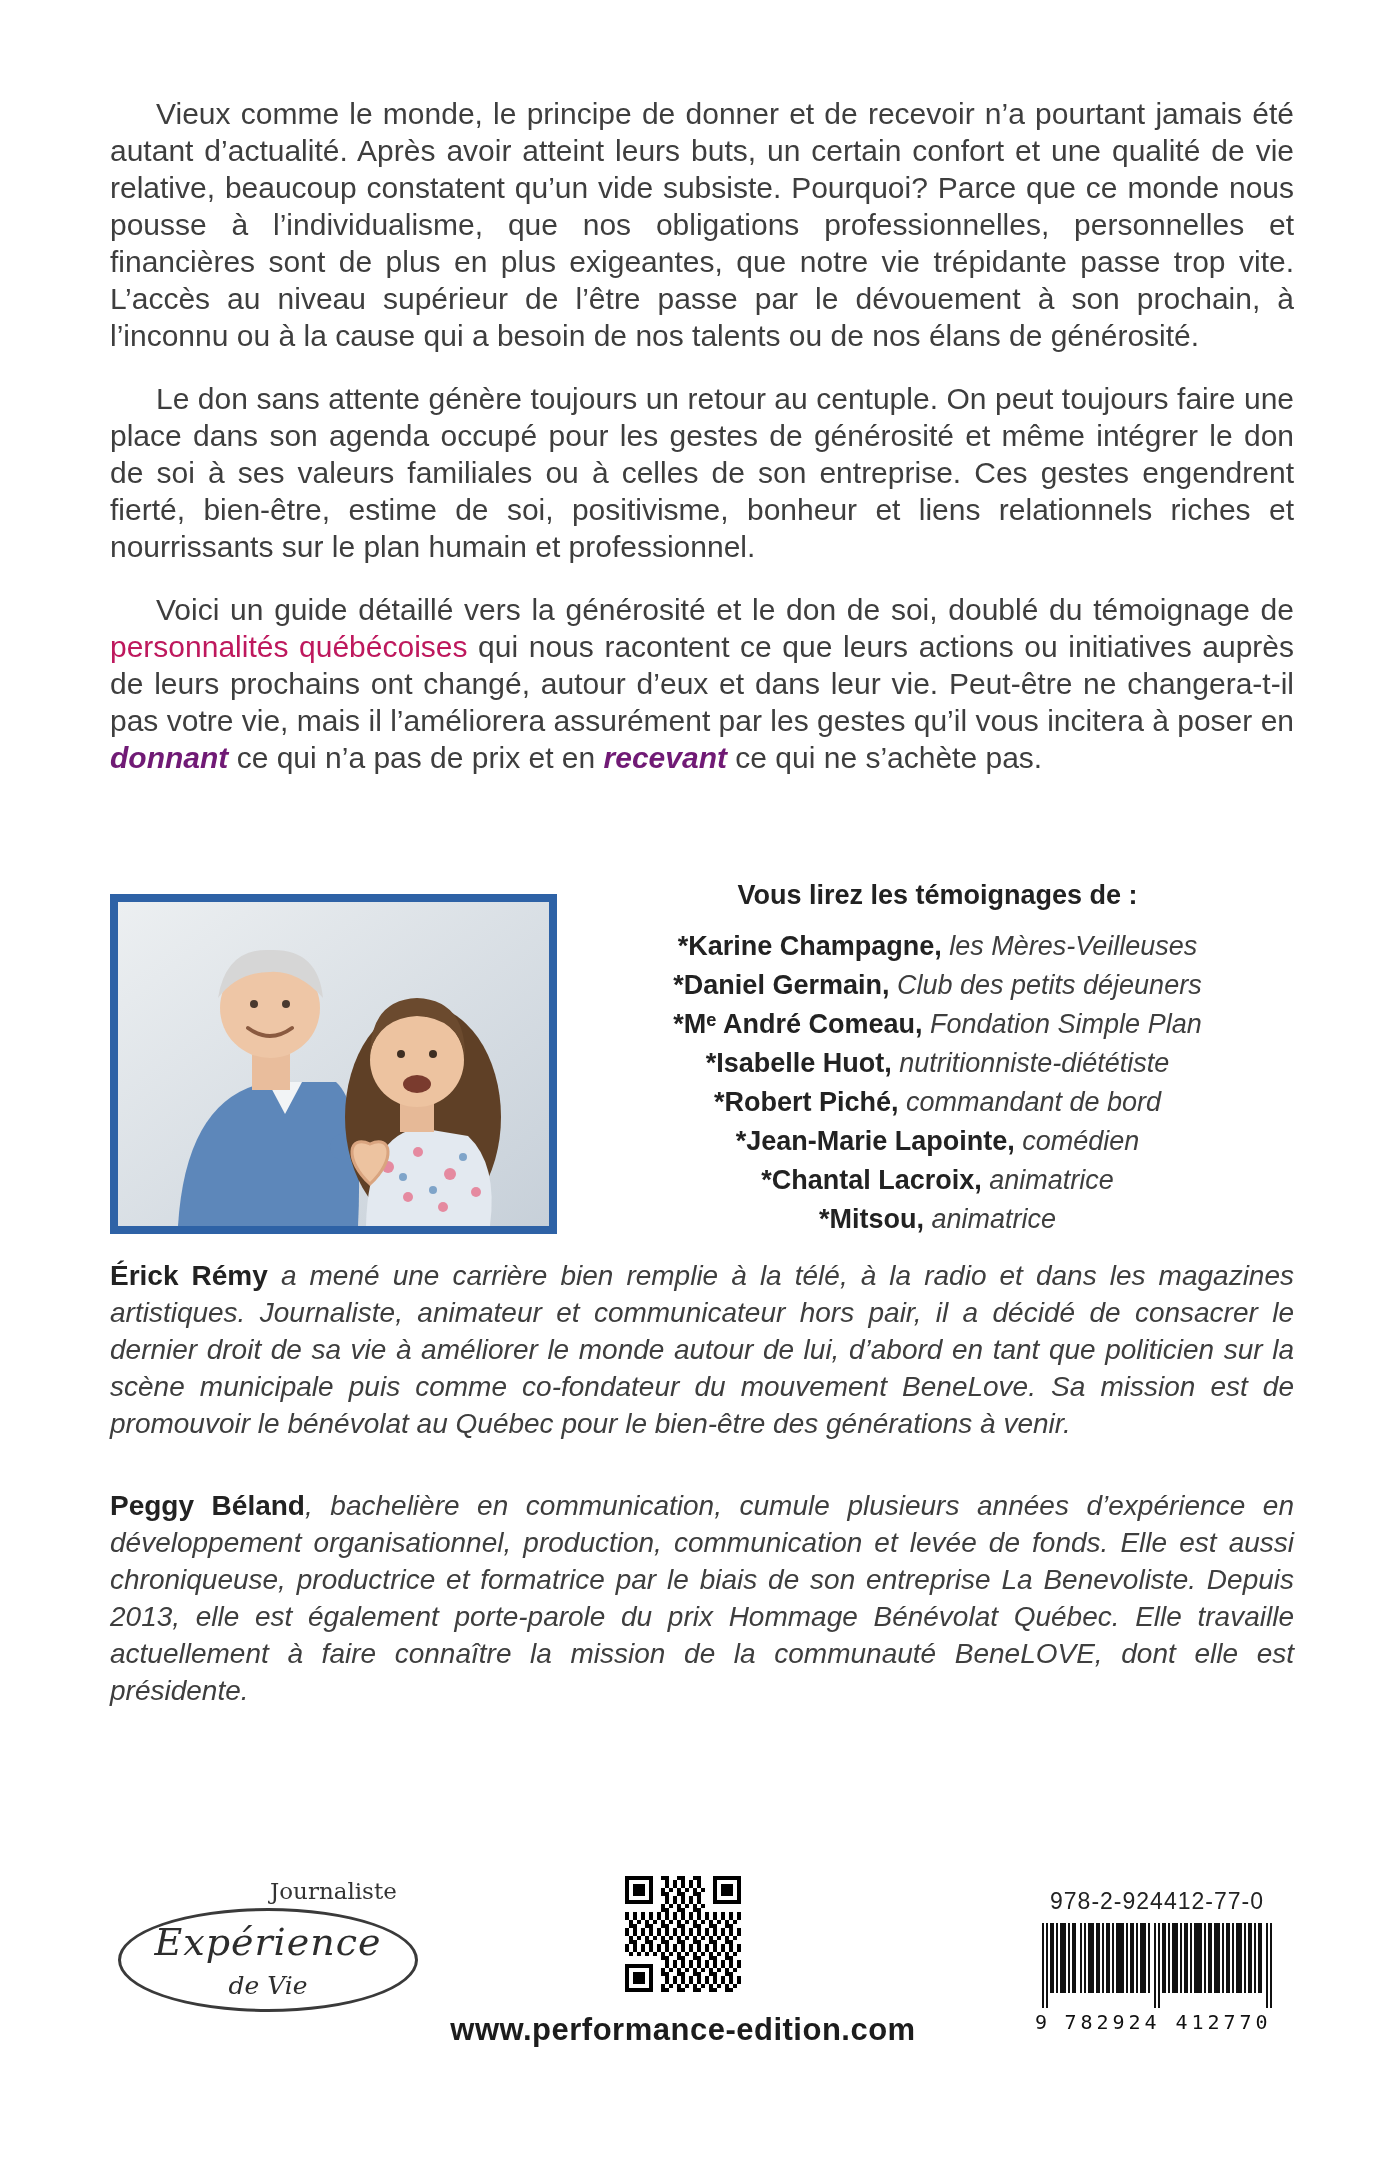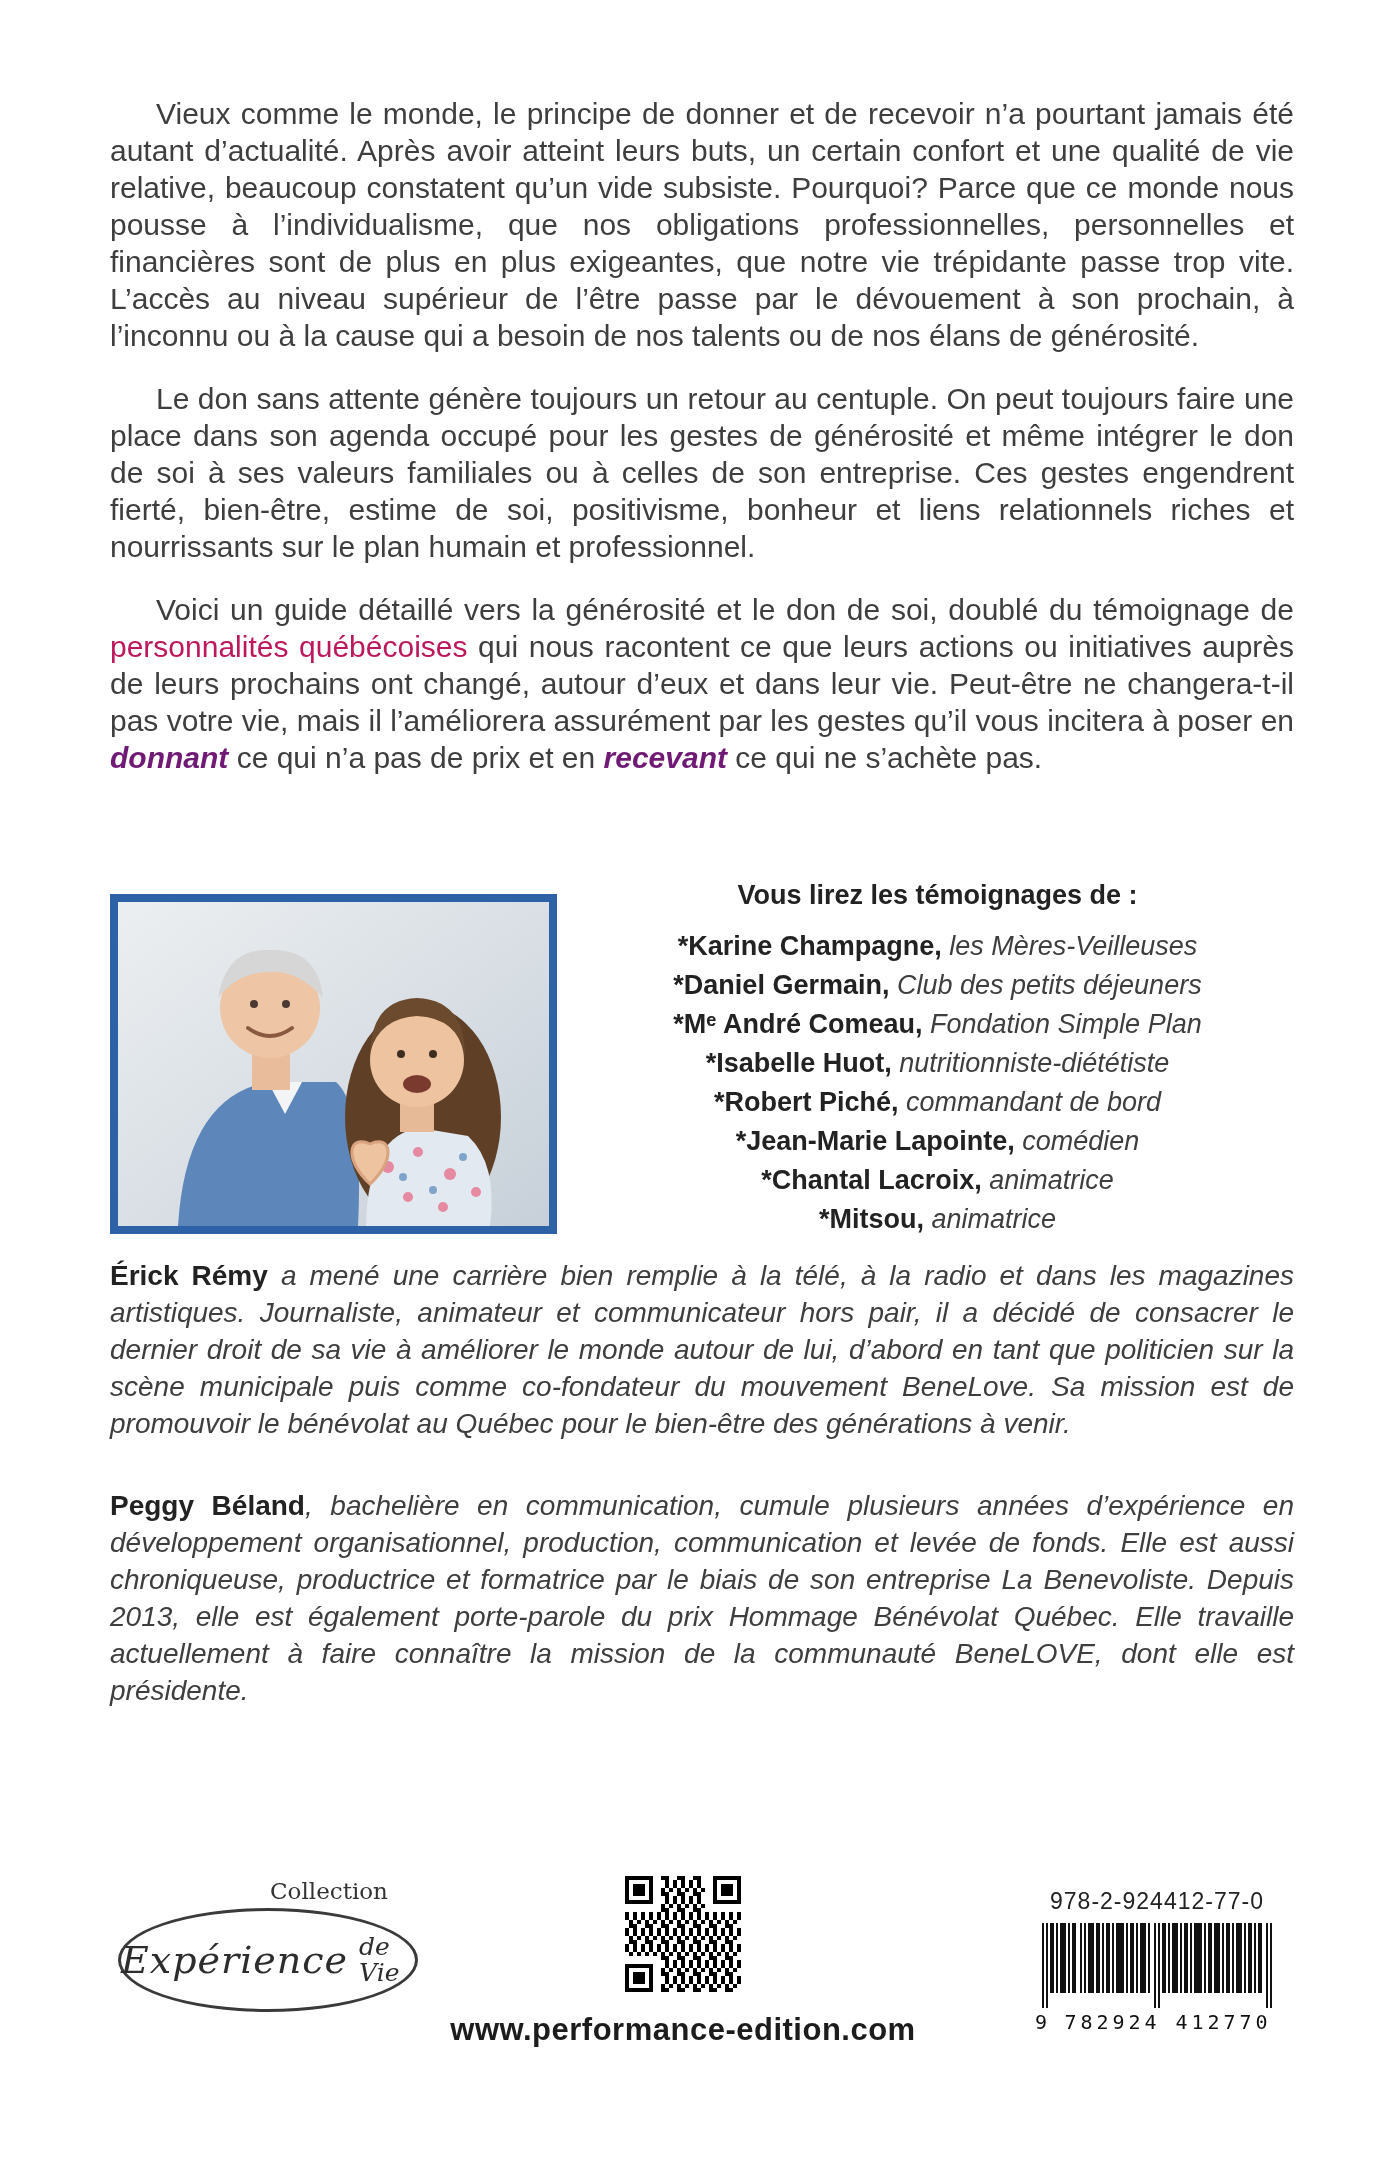--- a/index.html
+++ b/index.html
@@ -68,21 +68,21 @@
     font-family:"DejaVu Serif", serif;
     font-size:23px; color:#333;
     margin-left:152px;
   }
   .logo-ellipse {
     margin-top:4px;
     width:300px; height:104px;
     border:3px solid #3a3a3a;
     border-radius:50%;
     box-sizing:border-box;
-    display:flex; flex-direction:row; align-items:center; justify-content:center;gap:11px;
+    display:flex; flex-direction:column; align-items:center; justify-content:center;gap:11px;
   }
   .logo-line1 {
     font-family:"DejaVu Serif", serif;
     font-style:italic; font-size:38px; color:#2d2d2d;
     letter-spacing:1px; line-height:40px;
   }
   .logo-line2 {
     font-family:"DejaVu Serif", serif;
     font-style:italic; font-size:25px; color:#2d2d2d;
     line-height:26px;
@@ -186,21 +186,21 @@
       </div>
     </div>
 
     <p class="bio bio-1"><span class="bio-name">Érick Rémy</span><span> a mené une carrière bien remplie à la télé, à la radio et dans les magazines artistiques. Journaliste, animateur et communicateur hors pair, il a décidé de consacrer le dernier droit de sa vie à améliorer le monde autour de lui, d’abord en tant que politicien sur la scène municipale puis comme co-fondateur du mouvement BeneLove. Sa mission est de promouvoir le bénévolat au Québec pour le bien-être des générations à venir.</span></p>
 
     <p class="bio bio-2"><span class="bio-name">Peggy Béland</span><span>, bachelière en communication, cumule plusieurs années d’expérience en développement organisationnel, production, communication et levée de fonds. Elle est aussi chroniqueuse, productrice et formatrice par le biais de son entreprise La Benevoliste. Depuis 2013, elle est également porte-parole du prix Hommage Bénévolat Québec. Elle travaille actuellement à faire connaître la mission de la communauté BeneLOVE, dont elle est présidente.</span></p>
 
   </div>
 
   <div class="logo-area">
-    <div class="collection-label">Collection</div>
+    <div class="collection-label">Journaliste</div>
     <div class="logo-ellipse">
       <div class="logo-line1">Expérience</div>
       <div class="logo-line2">de Vie</div>
     </div>
   </div>
 
   <div class="qr">
     <svg viewBox="0 0 33 33" shape-rendering="crispEdges">
       <rect width="33" height="33" fill="#ffffff"></rect>
       <defs>

